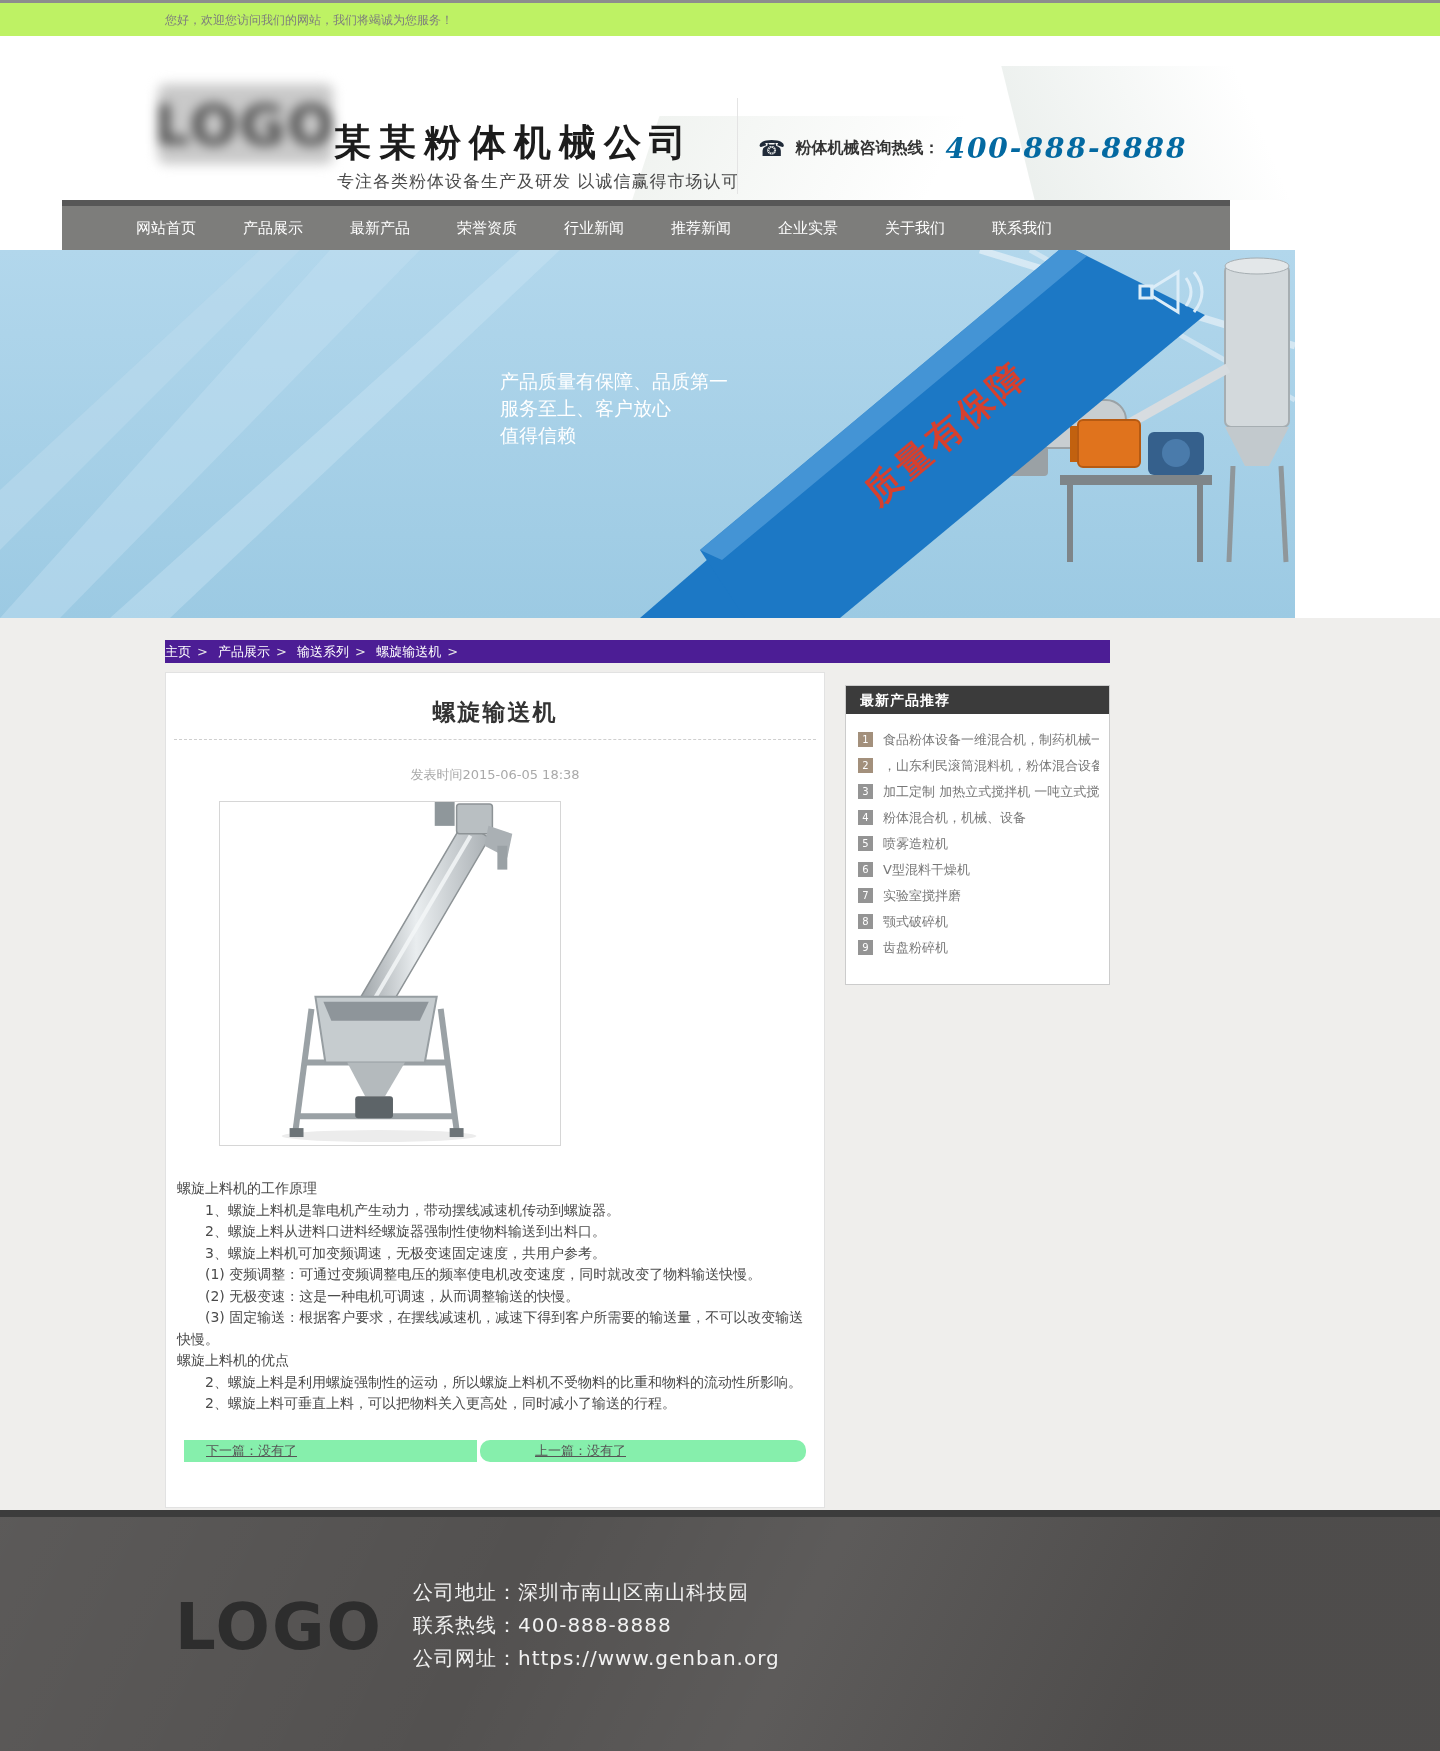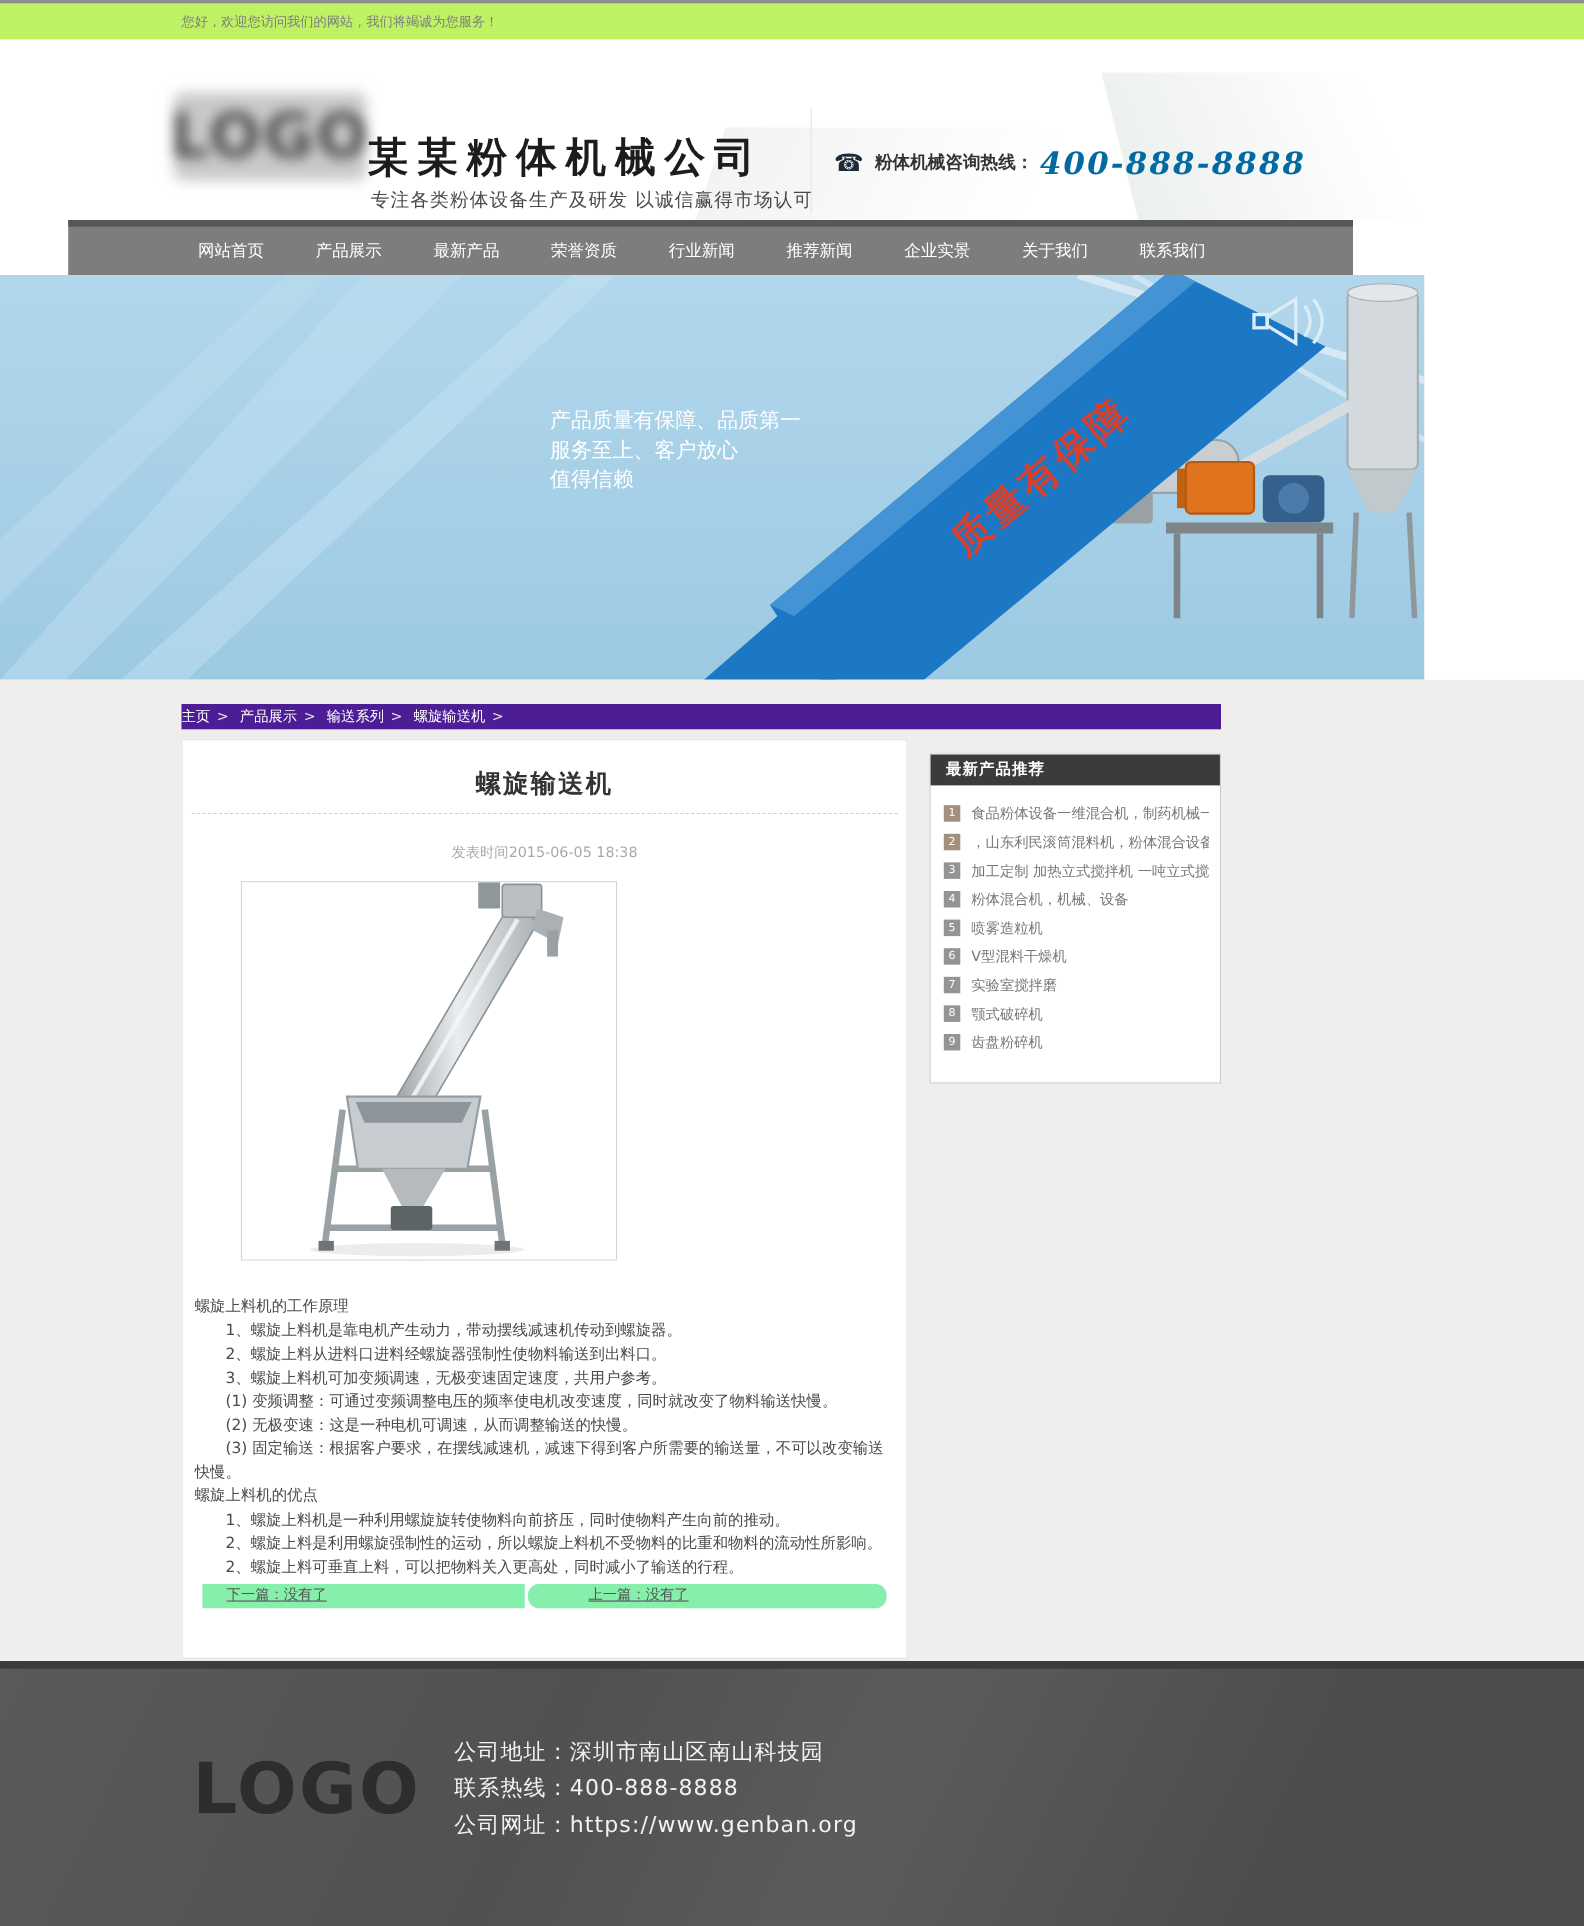--- a/index.html
+++ b/index.html
@@ -40,21 +40,21 @@
   .hotline .ph-icon{ font-size:22px; color:#1f2a38; margin-right:10px; }
   .hotline .ph-label{ font-size:16px; font-weight:bold; color:#333; }
   .hotline .ph-number{
     font-family:"DejaVu Serif","Liberation Serif",serif; font-style:italic; font-weight:bold;
     font-size:28px; color:#0369a1; letter-spacing:2px; margin-left:6px;
   }
   
   .nav{
     position:absolute; top:200px; left:62px; width:1168px; height:50px;
     background:#7d7d7b; border-top:6px solid #575757;
-    display:flex; align-items:center; padding-left:118px;
+    display:flex; align-items:center; padding-left:74px;
   }
   .nav .nav-item{
     color:#ffffff; font-size:15px; margin-right:47px; cursor:pointer; white-space:nowrap;
   }
   
   .banner{ position:absolute; top:250px; left:0; width:1295px; height:368px; }
   .banner svg{ display:block; }
   
   .breadcrumb{
     position:absolute; top:640px; left:165px; width:945px; height:23px;
@@ -267,21 +267,20 @@
 
   <div class="article-body">
     <div>螺旋上料机的工作原理</div>
     <div>　　1、螺旋上料机是靠电机产生动力，带动摆线减速机传动到螺旋器。</div>
     <div>　　2、螺旋上料从进料口进料经螺旋器强制性使物料输送到出料口。</div>
     <div>　　3、螺旋上料机可加变频调速，无极变速固定速度，共用户参考。</div>
     <div>　　(1) 变频调整：可通过变频调整电压的频率使电机改变速度，同时就改变了物料输送快慢。</div>
     <div>　　(2) 无极变速：这是一种电机可调速，从而调整输送的快慢。</div>
     <div>　　(3) 固定输送：根据客户要求，在摆线减速机，减速下得到客户所需要的输送量，不可以改变输送快慢。</div>
     <div>螺旋上料机的优点</div>
-    <div>　　1、螺旋上料机是一种利用螺旋旋转使物料向前挤压，同时使物料产生向前的推动。</div>
     <div>　　2、螺旋上料是利用螺旋强制性的运动，所以螺旋上料机不受物料的比重和物料的流动性所影响。</div>
     <div>　　2、螺旋上料可垂直上料，可以把物料关入更高处，同时减小了输送的行程。</div>
   </div>
 
   <div class="prevnext">
     <div class="pn-cell pn-prev">下一篇：没有了</div>
     <div class="pn-cell pn-next">上一篇：没有了</div>
   </div>
 </div>
 

